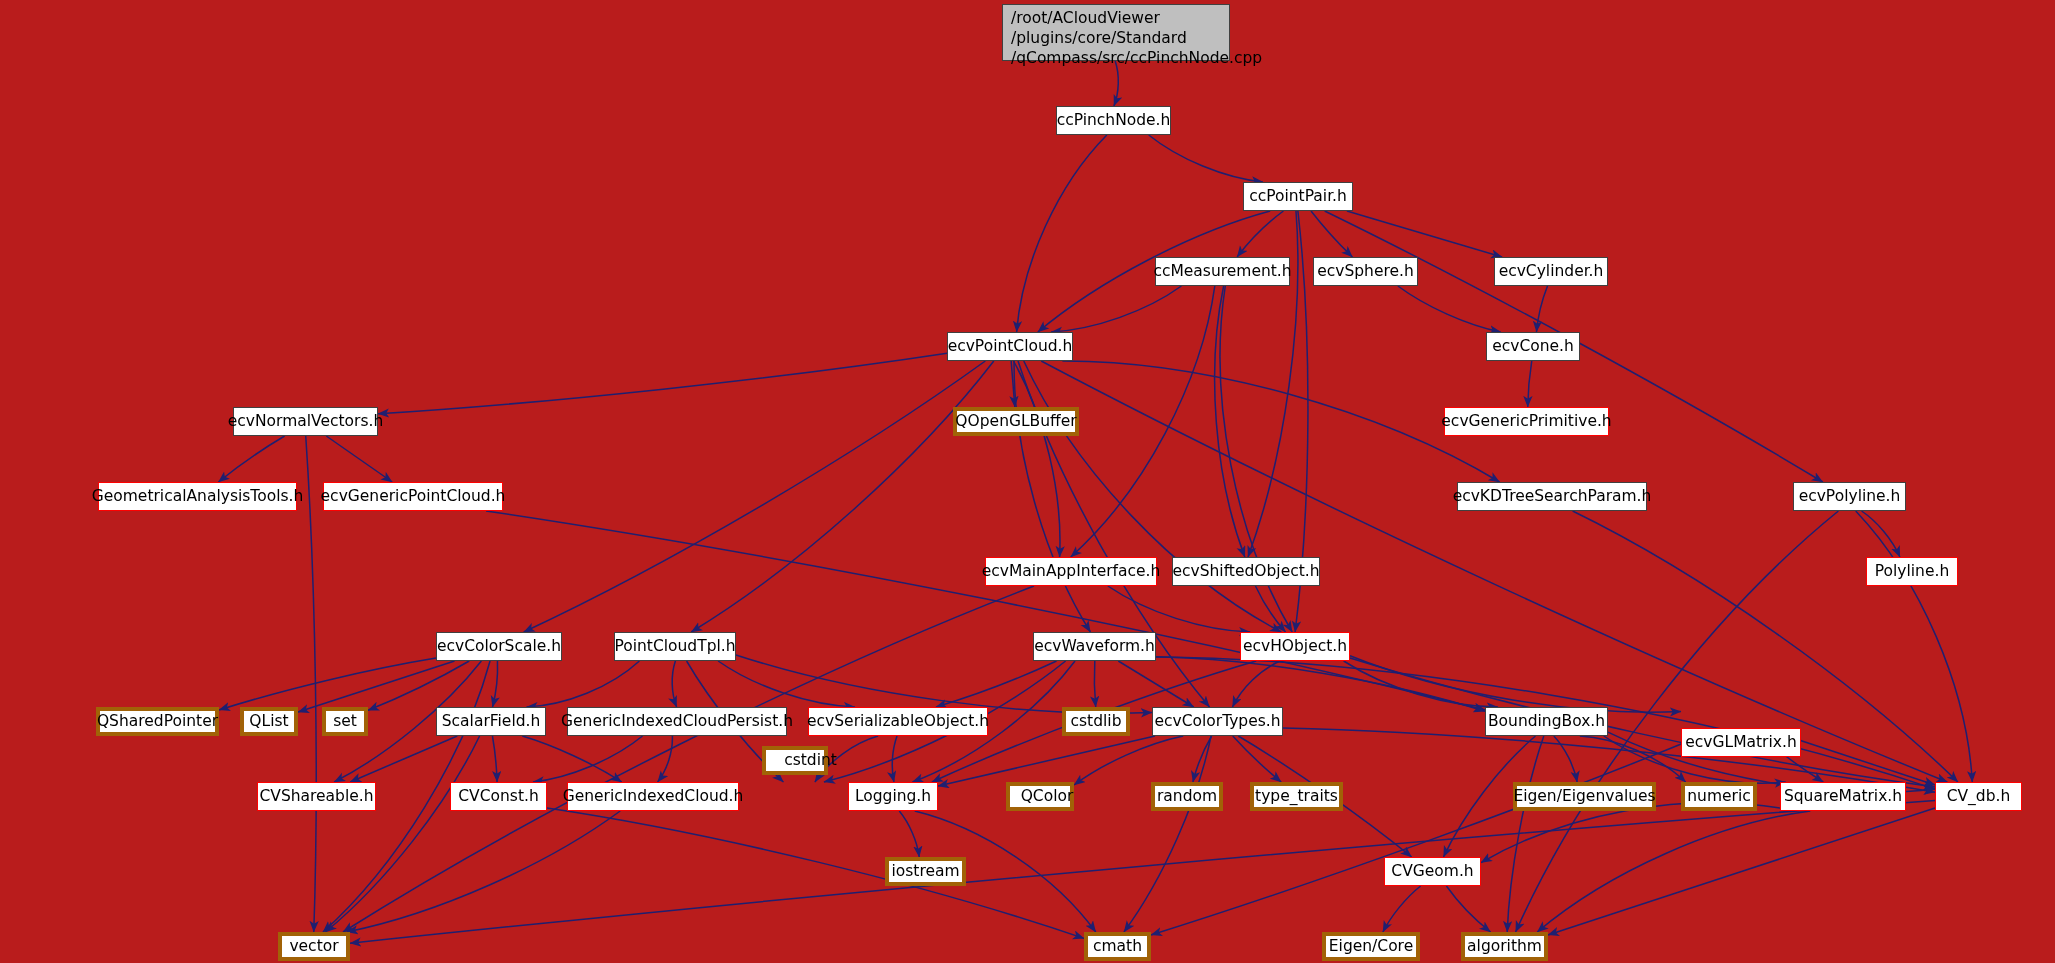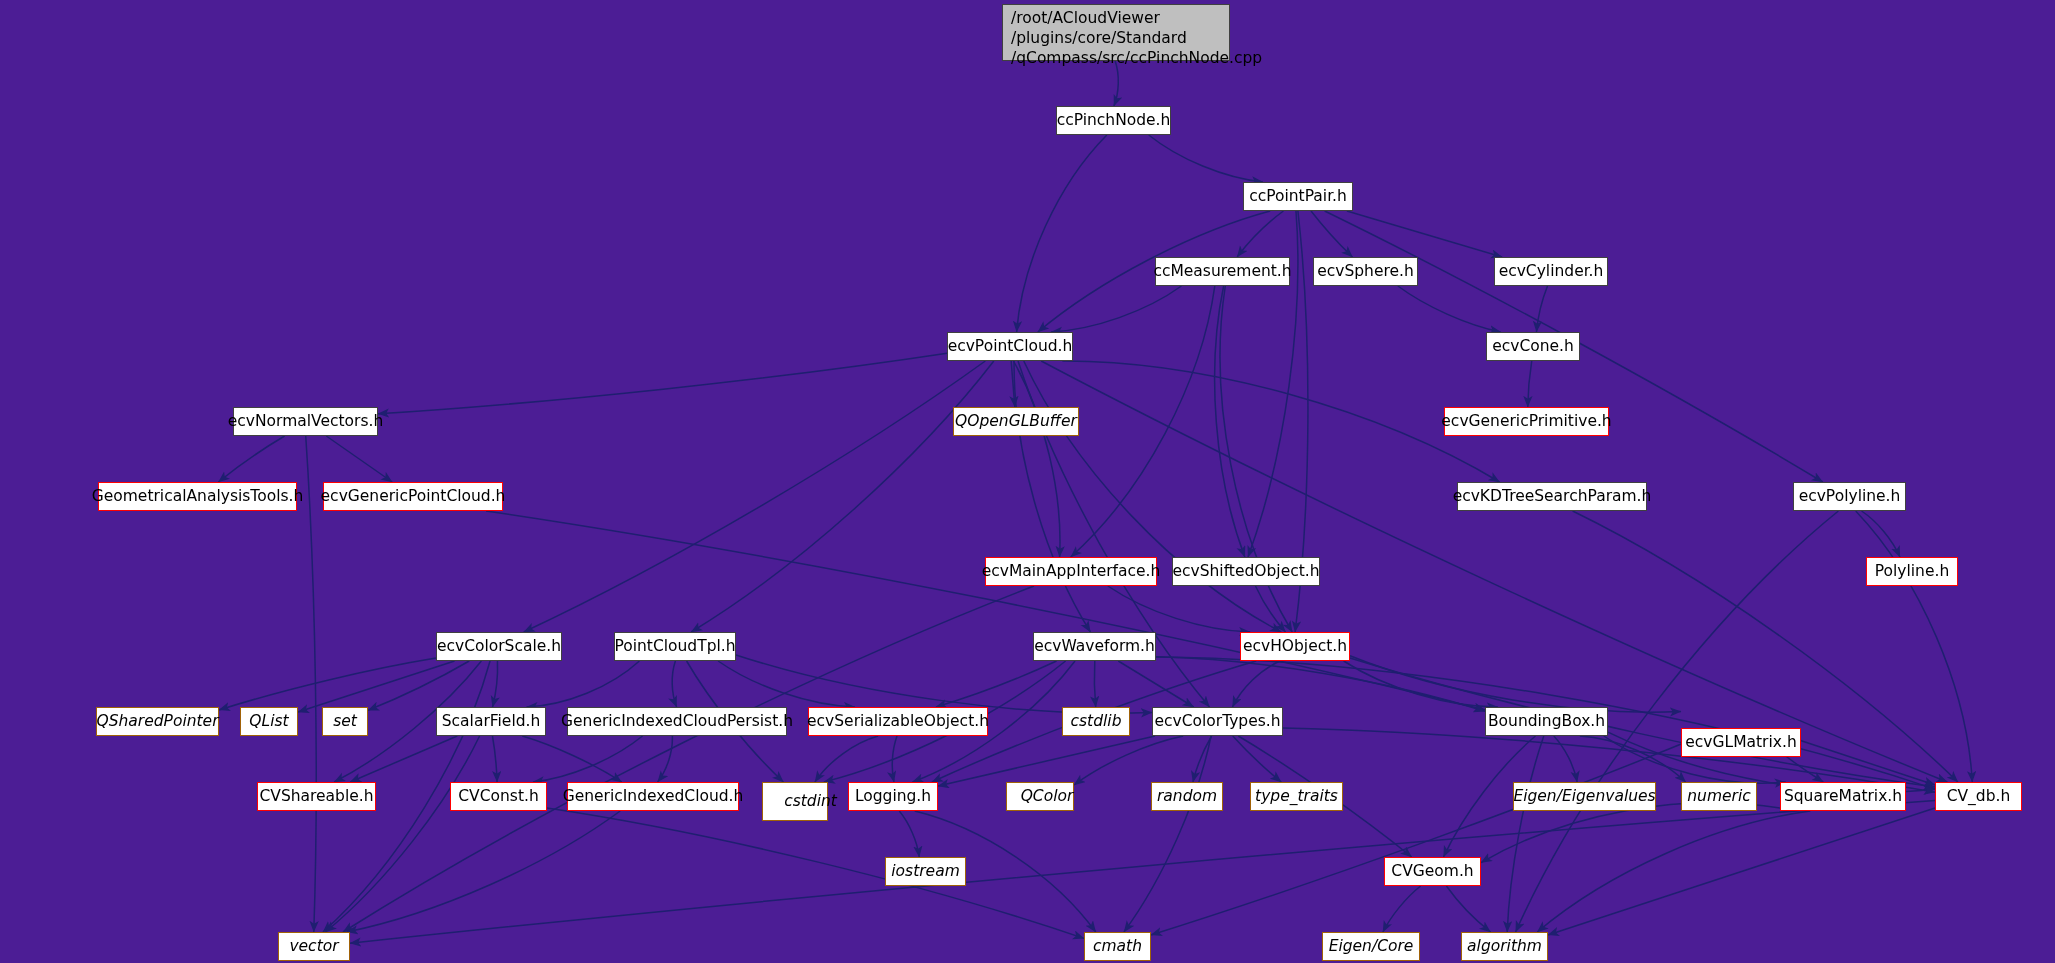--- a/index.html
+++ b/index.html
@@ -1,26 +1,26 @@
 <!DOCTYPE html>
 <html><head>
 <meta charset="utf-8">
 <title>ccPinchNode.cpp include dependency graph</title>
 <style>
   html,body{margin:0;padding:0;background:#ffffff;}
   body{font-family:"DejaVu Sans","Liberation Sans",sans-serif;}
-  #graph{position:relative;width:2055px;height:963px;background:#4c1d95;overflow:hidden;}
+  #graph{position:relative;width:2055px;height:963px;background:#b91c1c;overflow:hidden;}
   svg#edges{position:absolute;left:0;top:0;width:2055px;height:963px;pointer-events:none;}
   .node{position:absolute;box-sizing:border-box;display:flex;align-items:center;justify-content:center;
         background:#ffffff;border:1px solid #404040;font-size:15.5px;color:#000;white-space:nowrap;
         letter-spacing:0px;line-height:1.05;padding:0 7px;height:29px;}
   .node.root{background:#bfbfbf;border:1px solid #404040;height:57px;padding:3px 8px;
              display:block;text-align:left;font-size:15.5px;line-height:1.30;}
   .node.ext{border:1px solid #ff0000;}
-  .node.sys{border:1px solid #a16207;font-style:italic;}
+  .node.sys{border:4px solid #a16207;}
   .node .lbl{display:block;}
 </style>
 </head>
 <body>
 
 <div id="graph">
   <svg id="edges" viewBox="0 0 2055 963">
     <defs>
       <marker id="ah" markerWidth="9" markerHeight="9" refX="7.4" refY="3.1" orient="auto" markerUnits="strokeWidth">
         <path d="M0,0 L7.6,3.1 L0,6.2 L1.9,3.1 z" fill="#1f1f70"></path>
@@ -225,21 +225,21 @@
       </div>
       <div class="node ext" style="left: 257px; top: 782px; width: 119px; height: 29px;">
         <span class="lbl">CVShareable.h</span>
       </div>
       <div class="node ext" style="left: 450px; top: 782px; width: 97px; height: 29px;">
         <span class="lbl">CVConst.h</span>
       </div>
       <div class="node ext" style="left: 567px; top: 782px; width: 172px; height: 29px;">
         <span class="lbl">GenericIndexedCloud.h</span>
       </div>
-      <div class="node sys" style="left: 762px; top: 782px; width: 66px; height: 39px; padding-left: 38px;">
+      <div class="node sys" style="left: 762px; top: 746px; width: 66px; height: 29px; padding-left: 38px;">
         <span class="lbl">cstdint</span>
       </div>
       <div class="node ext" style="left: 848px; top: 782px; width: 90px; height: 29px;">
         <span class="lbl">Logging.h</span>
       </div>
       <div class="node sys" style="left: 1006px; top: 782px; width: 68px; height: 29px; padding-left: 21px;">
         <span class="lbl">QColor</span>
       </div>
       <div class="node sys" style="left: 1151px; top: 782px; width: 72px; height: 29px;">
         <span class="lbl">random</span>

